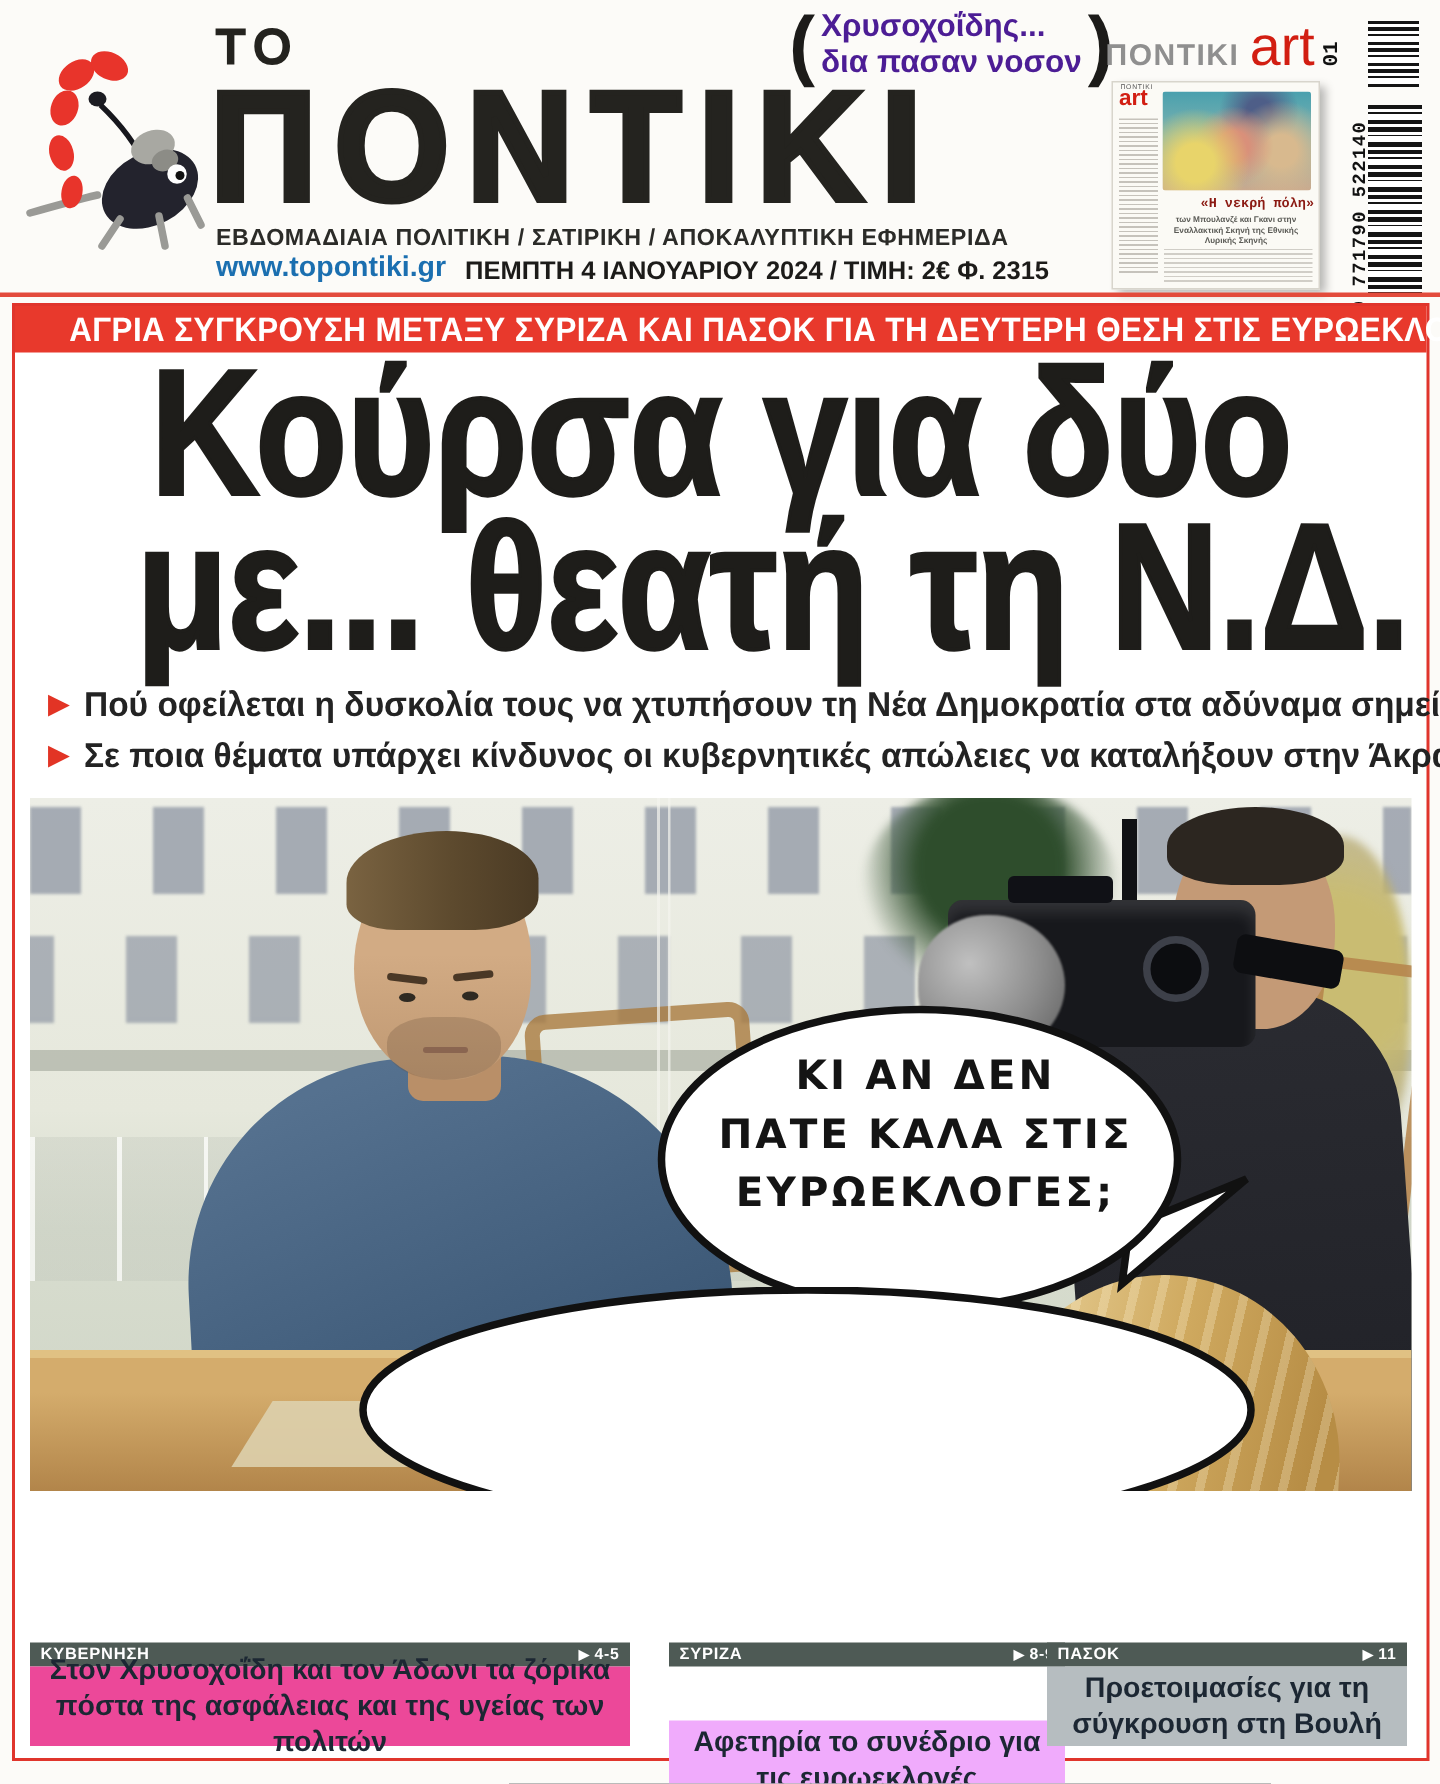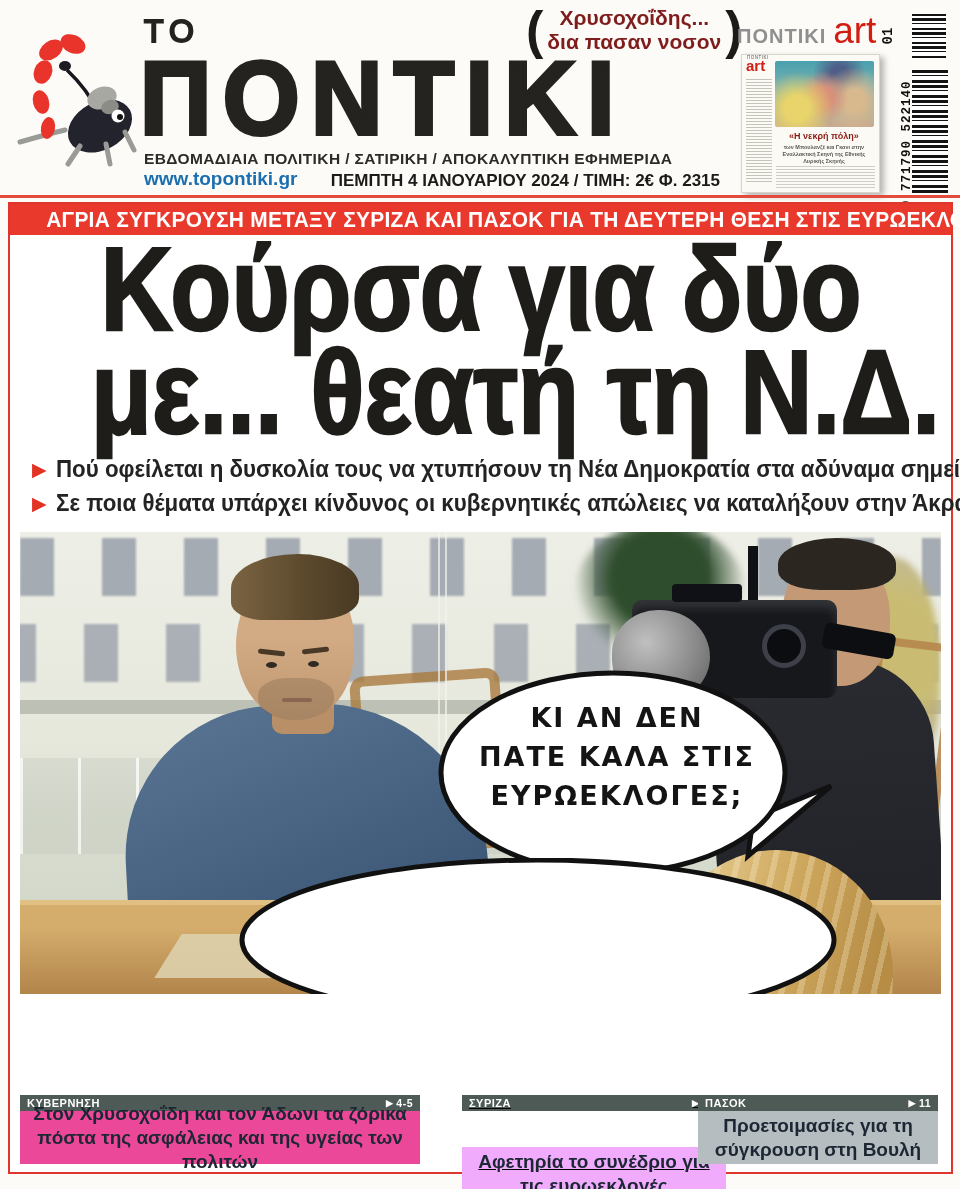--- a/index.html
+++ b/index.html
@@ -12,25 +12,25 @@
   
   .mouse-logo{left:10px;top:14px;width:132px;height:156px;}
   .title-to{left:144px;top:14px;font-size:32px;line-height:34px;letter-spacing:6px;
             font-weight:400;color:#24231f;-webkit-text-stroke:2px #24231f;}
   .title-main{left:140px;top:44px;font-size:104px;line-height:108px;font-weight:700;
               color:#24231f;letter-spacing:12px;-webkit-text-stroke:4px #24231f;
               transform:scaleX(.95);transform-origin:left;white-space:nowrap;}
   .tagline{left:144px;top:150px;width:575px;font-size:15.5px;font-weight:700;color:#2b2b28;
            letter-spacing:.4px;white-space:nowrap;}
   .website{left:144px;top:168px;font-size:19px;font-weight:700;color:#1b6fb0;}
-  .issue-line{left:310px;top:171px;width:410px;text-align:right;font-size:17px;font-weight:700;
+  .issue-line{left:310px;top:171px;width:410px;font-size:17px;font-weight:700;
               color:#1c1b19;white-space:nowrap;}
   .kicker{left:526px;top:4px;width:200px;display:flex;align-items:center;gap:4px;}
   .kicker .paren{font-size:52px;font-weight:700;color:#1c1b19;line-height:52px;}
-  .kicker .klines{flex:1;text-align:center;color:#7f1d1d;font-weight:700;font-size:21px;
+  .kicker .klines{flex:1;text-align:left;color:#4c1d95;font-weight:700;font-size:21px;
                   line-height:24px;white-space:nowrap;}
   .red-rule{left:0;top:195px;width:960px;height:3px;background:#e34b3c;}
 
   
   .art-head{left:737px;top:16px;display:flex;align-items:baseline;gap:7px;}
   .art-head .ab{font-size:20px;font-weight:700;color:#8f8f8f;letter-spacing:1px;}
   .art-head .aa{font-size:37px;color:#d21e12;line-height:30px;font-weight:500;}
   .mini-cover{left:741px;top:54px;width:137px;height:137px;background:#fbfaf5;
               border:1px solid #d8d5cc;box-shadow:4px 3px 6px rgba(0,0,0,.28);}
   .mini-lines{position:absolute;left:4px;top:24px;width:26px;height:104px;opacity:.75;
@@ -39,22 +39,22 @@
       background:repeating-linear-gradient(#b4b0a8 0 1px,transparent 1px 3px);}
   .mini-art{position:absolute;left:4px;top:2px;font-size:15px;font-weight:700;color:#d21e12;}
   .mini-brand{position:absolute;left:5px;top:0;font-size:4.5px;color:#555;letter-spacing:.5px;}
   .mini-painting{position:absolute;left:33px;top:6px;width:99px;height:66px;border-radius:2px;
       background:
         radial-gradient(circle at 22% 72%,#e8d46a 0 14%,transparent 40%),
         radial-gradient(circle at 48% 55%,#d9907a 0 16%,transparent 42%),
         radial-gradient(circle at 80% 60%,#d8b98e 0 12%,transparent 38%),
         radial-gradient(circle at 65% 20%,#4e5e88 0 10%,transparent 32%),
         linear-gradient(#49a0ae 0%,#7fb3b0 45%,#caa98e 100%);}
-  .mini-title{position:absolute;left:30px;top:76px;width:104px;text-align:center;
-      font-size:9px;font-weight:700;color:#8b1a12;}
+  .mini-title{position:absolute;left:30px;top:76px;width:104px;text-align:right;
+      font-size:9px;font-weight:700;color:#8b1a12;font-family:Liberation Mono, monospace;}
   .mini-sub{position:absolute;left:31px;top:89px;width:102px;text-align:center;
       font-size:5.5px;line-height:7px;color:#5a5a55;font-weight:700;}
 
   
   .bc{left:888px;top:12px;width:64px;height:186px;}
   .bc01{position:absolute;left:-8px;top:16px;transform:rotate(-90deg);font-size:14px;
         font-weight:700;font-family:"Liberation Mono",monospace;color:#111;}
   .bc-bars-s{position:absolute;left:24px;top:2px;width:34px;height:44px;
       background:repeating-linear-gradient(180deg,#141414 0 2px,#fff 2px 4px,#141414 4px 7px,#fff 7px 9px,#141414 9px 10px,#fff 10px 14px);}
   .bc-num{position:absolute;left:-56px;top:114px;width:150px;transform:rotate(-90deg);
@@ -170,21 +170,21 @@
   .bub2{left:213px;top:326px;width:612px;height:205px;}
   .bub2 .btxt{left:14px;top:18px;width:588px;font-size:24.5px;line-height:36px;letter-spacing:1.5px;}
   .pageref{left:830px;top:512px;display:flex;align-items:center;gap:8px;}
   .pageref .tri{font-size:17px;margin:0;color:#e0241c;}
   .pageref .num{color:#fff;font-size:27px;font-weight:700;
       text-shadow:0 0 4px rgba(0,0,0,.7);}
 
   
   .teaser{position:absolute;top:891px;height:69px;}
   .t1{left:10px;width:400px;}
-  .t2{left:452px;width:264px;text-decoration:underline;}
+  .t2{left:436px;width:264px;}
   .t3{left:688px;width:240px;}
   .t-head{height:16px;background:#4e5a55;color:#fff;display:flex;align-items:center;
       justify-content:space-between;padding:0 7px;font-size:11px;font-weight:700;
       letter-spacing:.5px;}
   .t-head .tp{display:flex;align-items:center;gap:3px;font-size:10.5px;}
   .t-head .tri{color:#fff;font-size:9px;margin:0;line-height:10px;}
   .t-body{height:53px;display:flex;align-items:center;justify-content:center;
       text-align:center;font-size:19px;line-height:24px;font-weight:700;color:#1c2733;
       padding:0 6px;box-sizing:border-box;}
   .t1 .t-body{background:#ec4899;}

